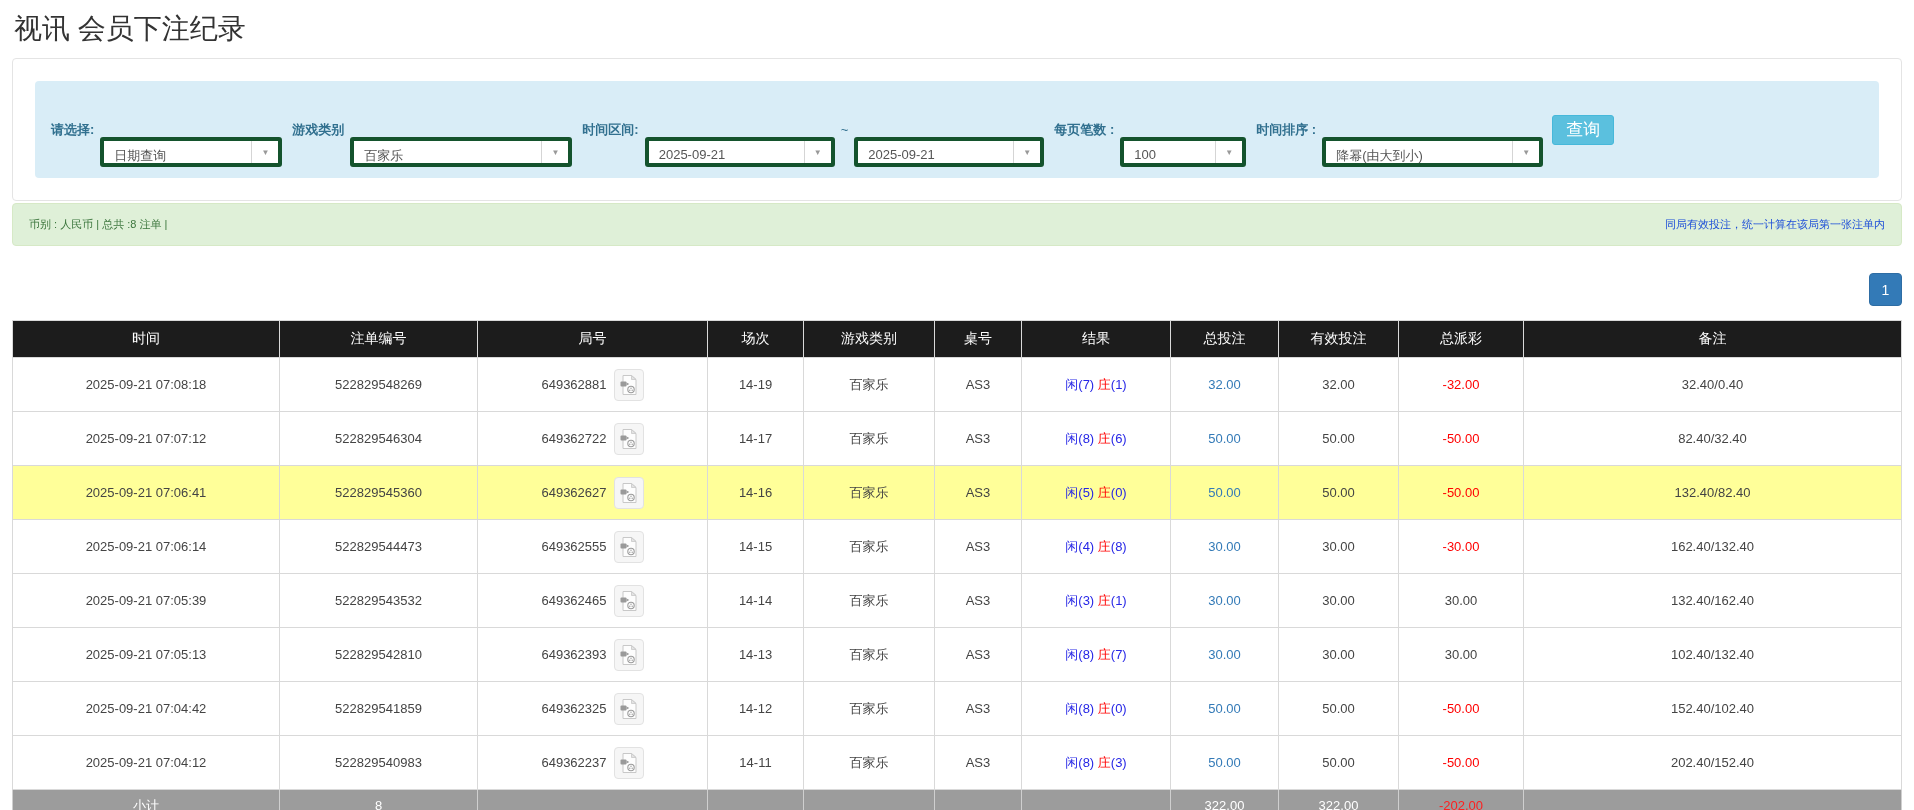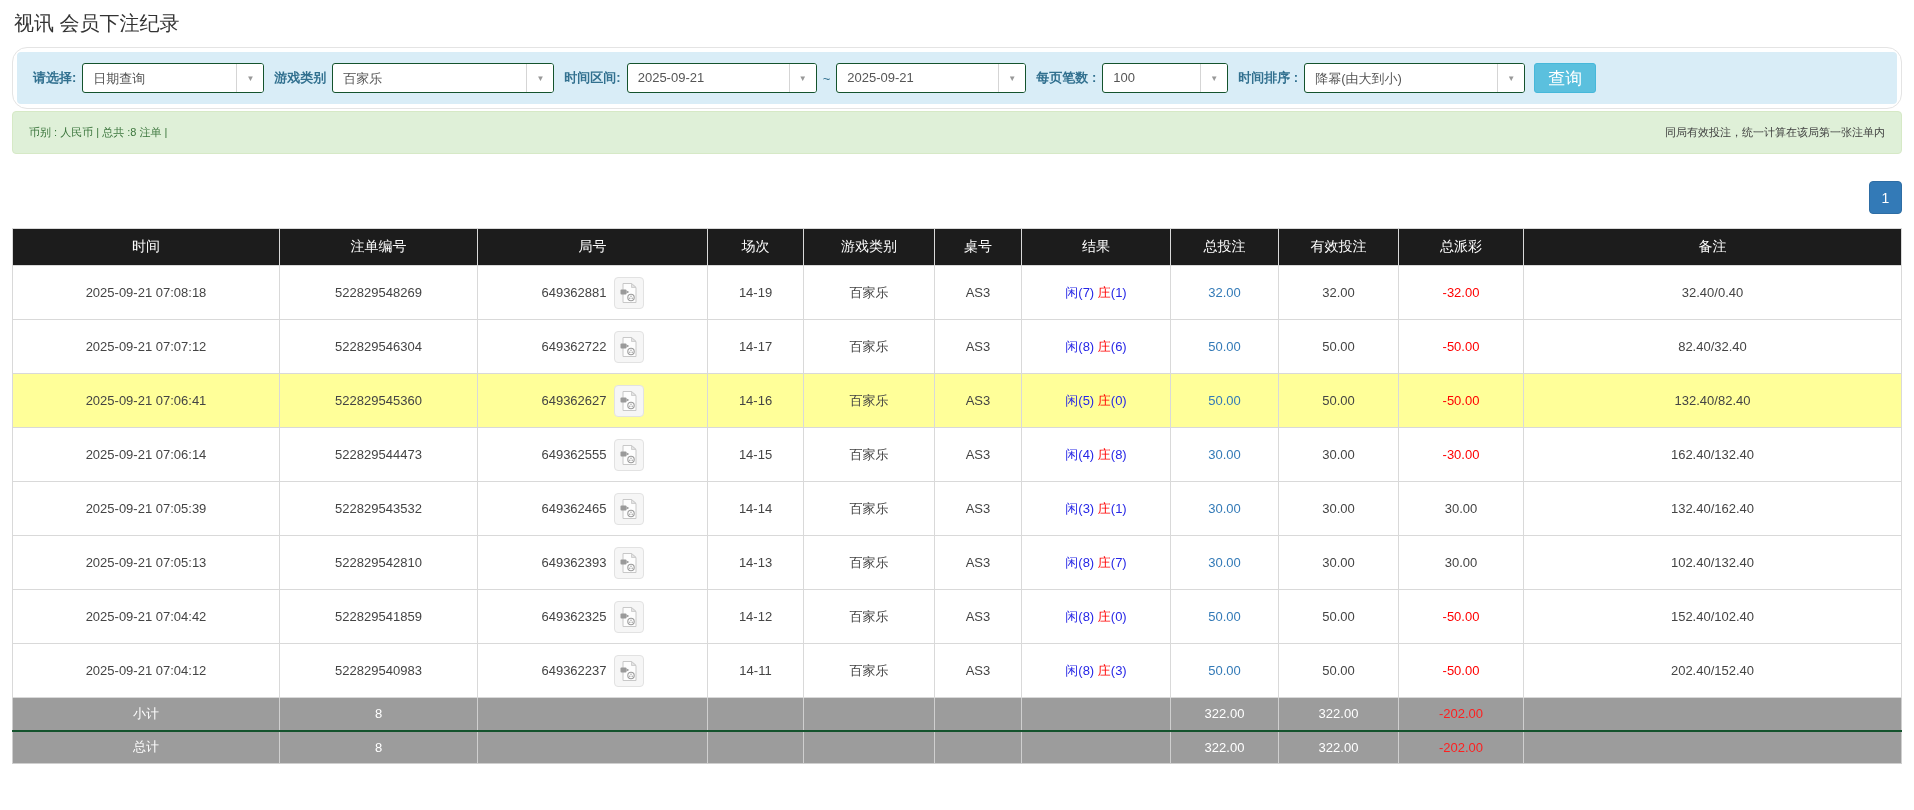--- a/index.html
+++ b/index.html
@@ -4,54 +4,54 @@
 <style>
   * { box-sizing: border-box; margin: 0; padding: 0; }
   html,body { background:#fff; }
   body {
     width: 1914px; height: 810px;
     font-family: "Liberation Sans", "DejaVu Sans", sans-serif;
     font-size: 13px; color: #333; overflow: hidden;
   }
   .page { padding: 8px 12px 0 12px; }
 
-  .page-title { font-size: 20px; font-weight: normal; color: #333; margin: 2px 0 10px 2px; }
+  .page-title { font-size: 28px; font-weight: normal; color: #333; margin: 2px 0 10px 2px; }
 
   
-  .panel { border: 1px solid #e4e4e4; border-radius: 15px; padding: 4px; background: #fff; }
+  .panel { border: 1px solid #e4e4e4; border-radius: 4px; padding: 22px; background: #fff; }
   .filter-bar {
     background: #d9edf7; border-radius: 4px; padding: 11px 10px;
     display: flex; align-items: center; white-space: nowrap;
   }
   .flabel { color: #31708f; font-weight: bold; margin: 0 6px 0 10px; font-size: 13px; }
   .flabel.first { margin-left: 6px; }
   .tilde { color: #31708f; margin: 0 6px; }
   .select {
     display: inline-flex; align-items: stretch; height: 30px; background: #fff;
-    border: 1px solid #14532d; border-radius: 3px; overflow: hidden; cursor: pointer;
+    border: 4px solid #14532d; border-radius: 3px; overflow: hidden; cursor: pointer; margin-top: 45px;
   }
   .select .val { padding: 6px 10px; color: #555; flex: 1; overflow: hidden; }
   .select .caret {
     width: 27px; border-left: 1px solid #d5d5d5; display: flex;
     align-items: center; justify-content: center; color: #999; font-size: 8px; background:#fff;
   }
   .w-mode { width: 182px; } .w-game { width: 222px; } .w-date { width: 190px; }
   .w-per  { width: 126px; } .w-sort { width: 221px; }
   .btn-search {
     height: 30px; margin-left: 9px; padding: 0 13px; background: #5bc0de;
     border: 1px solid #46b8da; border-radius: 3px; color: #fff; font-size: 17px; cursor: pointer;
   }
 
   
   .summary-bar {
     margin-top: 2px; background: #dff0d8; border: 1px solid #d6e9c6; border-radius: 4px;
     padding: 13px 16px; display: flex; justify-content: space-between; align-items: center;
     color: #3c763d; font-size: 11px;
   }
-  .summary-notice { color: #404040; }
+  .summary-notice { color: #1d4ed8; }
 
   
   .pager { display: flex; justify-content: flex-end; margin: 27px 0 14px 0; }
   .page-btn {
     min-width: 33px; height: 33px; background: #337ab7; border: 1px solid #2e6da4;
     border-radius: 4px; color: #fff; font-size: 14px; display: flex;
     align-items: center; justify-content: center; cursor: pointer;
   }
 
   

